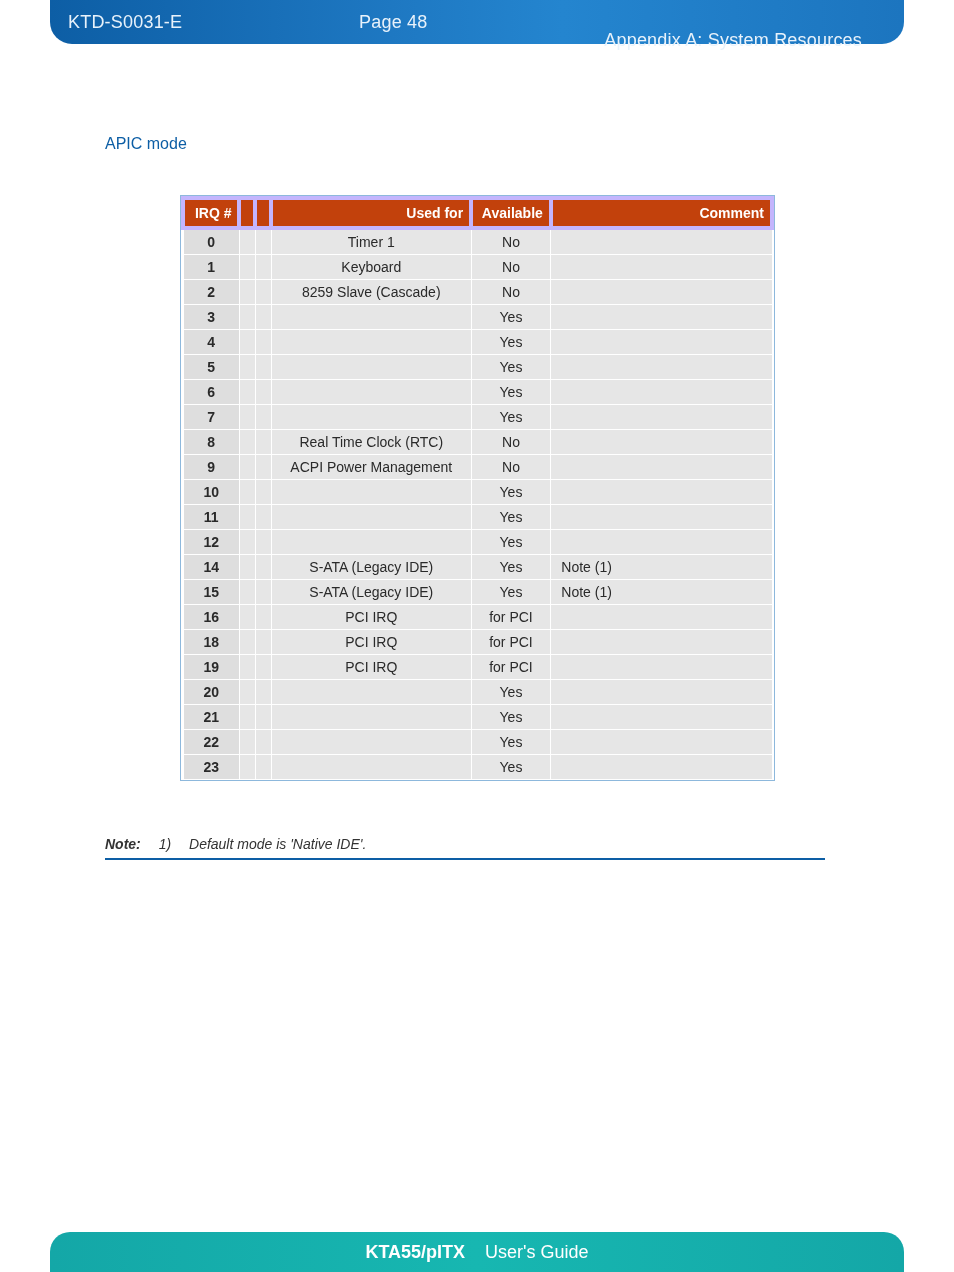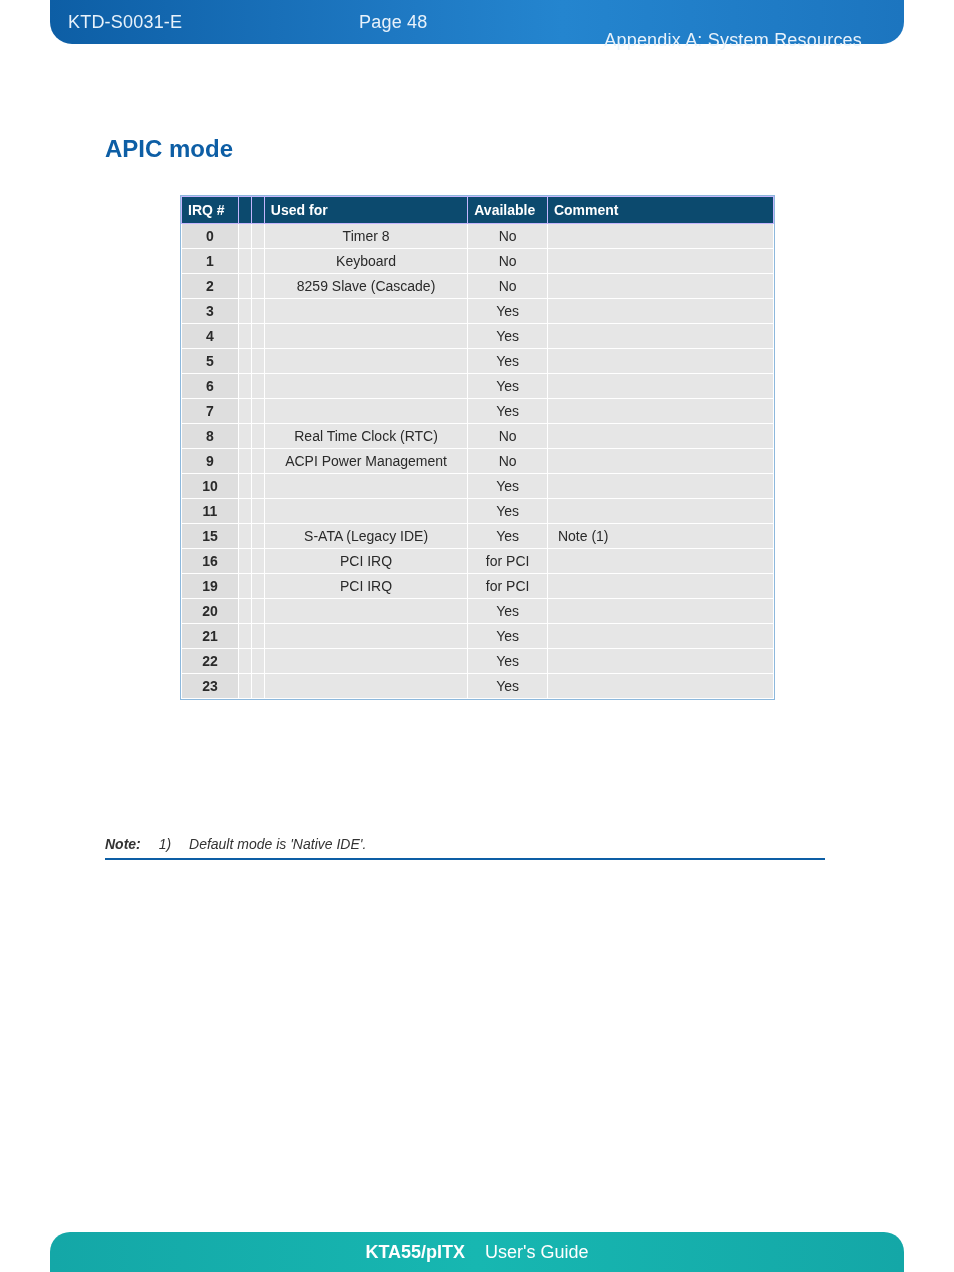--- a/index.html
+++ b/index.html
@@ -32,45 +32,45 @@
   }
   .header-left { padding-left: 18px; flex: 0 0 auto; }
   .header-center { flex: 1; text-align: center; }
   .header-right { padding-right: 42px; flex: 0 0 auto; margin-top: 36px; }
 
   
   .section-title {
     position: absolute;
     top: 135px;
     left: 105px;
-    font-size: 24px;
-    font-weight: 700;
+    font-size: 16px;
+    font-weight: 400;
     color: #0d5ea5;
     text-align: right;
   }
 
   
   .tbl-wrap {
     position: absolute;
     top: 195px;
     left: 180px;
     width: 595px;
   }
   table.irq {
     border-collapse: collapse;
     width: 100%;
     font-size: 14px;
   }
   table.irq th {
-    background: #0c4a6e;
+    background: #c2410c;
     color: #ffffff;
     font-weight: 700;
-    text-align: left;
+    text-align: right;
     padding: 5px 6px;
-    border: 1px solid #c4b5fd;
+    border: 4px solid #c4b5fd;
   }
   table.irq td {
     background: #e6e6e6;
     text-align: center;
     padding: 4px 6px;
     border: 1px solid #ffffff;
     color: #2a2a2a;
   }
   
   table.irq col.c-irq   { width: 58px; }
@@ -159,21 +159,21 @@
         <th>Used for</th>
         <th>Available</th>
         <th>Comment</th>
       </tr>
     </thead>
     <tbody id="irq-tbody">
         <tr>
           <td class="irq-num">0</td>
           <td class="gapcell"></td>
           <td class="gapcell"></td>
-          <td>Timer 8</td>
+          <td>Timer 1</td>
           <td>No</td>
           <td class="comment-cell"></td>
         </tr>
         <tr>
           <td class="irq-num">1</td>
           <td class="gapcell"></td>
           <td class="gapcell"></td>
           <td>Keyboard</td>
           <td>No</td>
           <td class="comment-cell"></td>
@@ -252,29 +252,53 @@
         </tr>
         <tr>
           <td class="irq-num">11</td>
           <td class="gapcell"></td>
           <td class="gapcell"></td>
           <td></td>
           <td>Yes</td>
           <td class="comment-cell"></td>
         </tr>
         <tr>
+          <td class="irq-num">12</td>
+          <td class="gapcell"></td>
+          <td class="gapcell"></td>
+          <td></td>
+          <td>Yes</td>
+          <td class="comment-cell"></td>
+        </tr>
+        <tr>
+          <td class="irq-num">14</td>
+          <td class="gapcell"></td>
+          <td class="gapcell"></td>
+          <td>S-ATA (Legacy IDE)</td>
+          <td>Yes</td>
+          <td class="comment-cell">Note (1)</td>
+        </tr>
+        <tr>
           <td class="irq-num">15</td>
           <td class="gapcell"></td>
           <td class="gapcell"></td>
           <td>S-ATA (Legacy IDE)</td>
           <td>Yes</td>
           <td class="comment-cell">Note (1)</td>
         </tr>
         <tr>
           <td class="irq-num">16</td>
+          <td class="gapcell"></td>
+          <td class="gapcell"></td>
+          <td>PCI IRQ</td>
+          <td>for PCI</td>
+          <td class="comment-cell"></td>
+        </tr>
+        <tr>
+          <td class="irq-num">18</td>
           <td class="gapcell"></td>
           <td class="gapcell"></td>
           <td>PCI IRQ</td>
           <td>for PCI</td>
           <td class="comment-cell"></td>
         </tr>
         <tr>
           <td class="irq-num">19</td>
           <td class="gapcell"></td>
           <td class="gapcell"></td>

